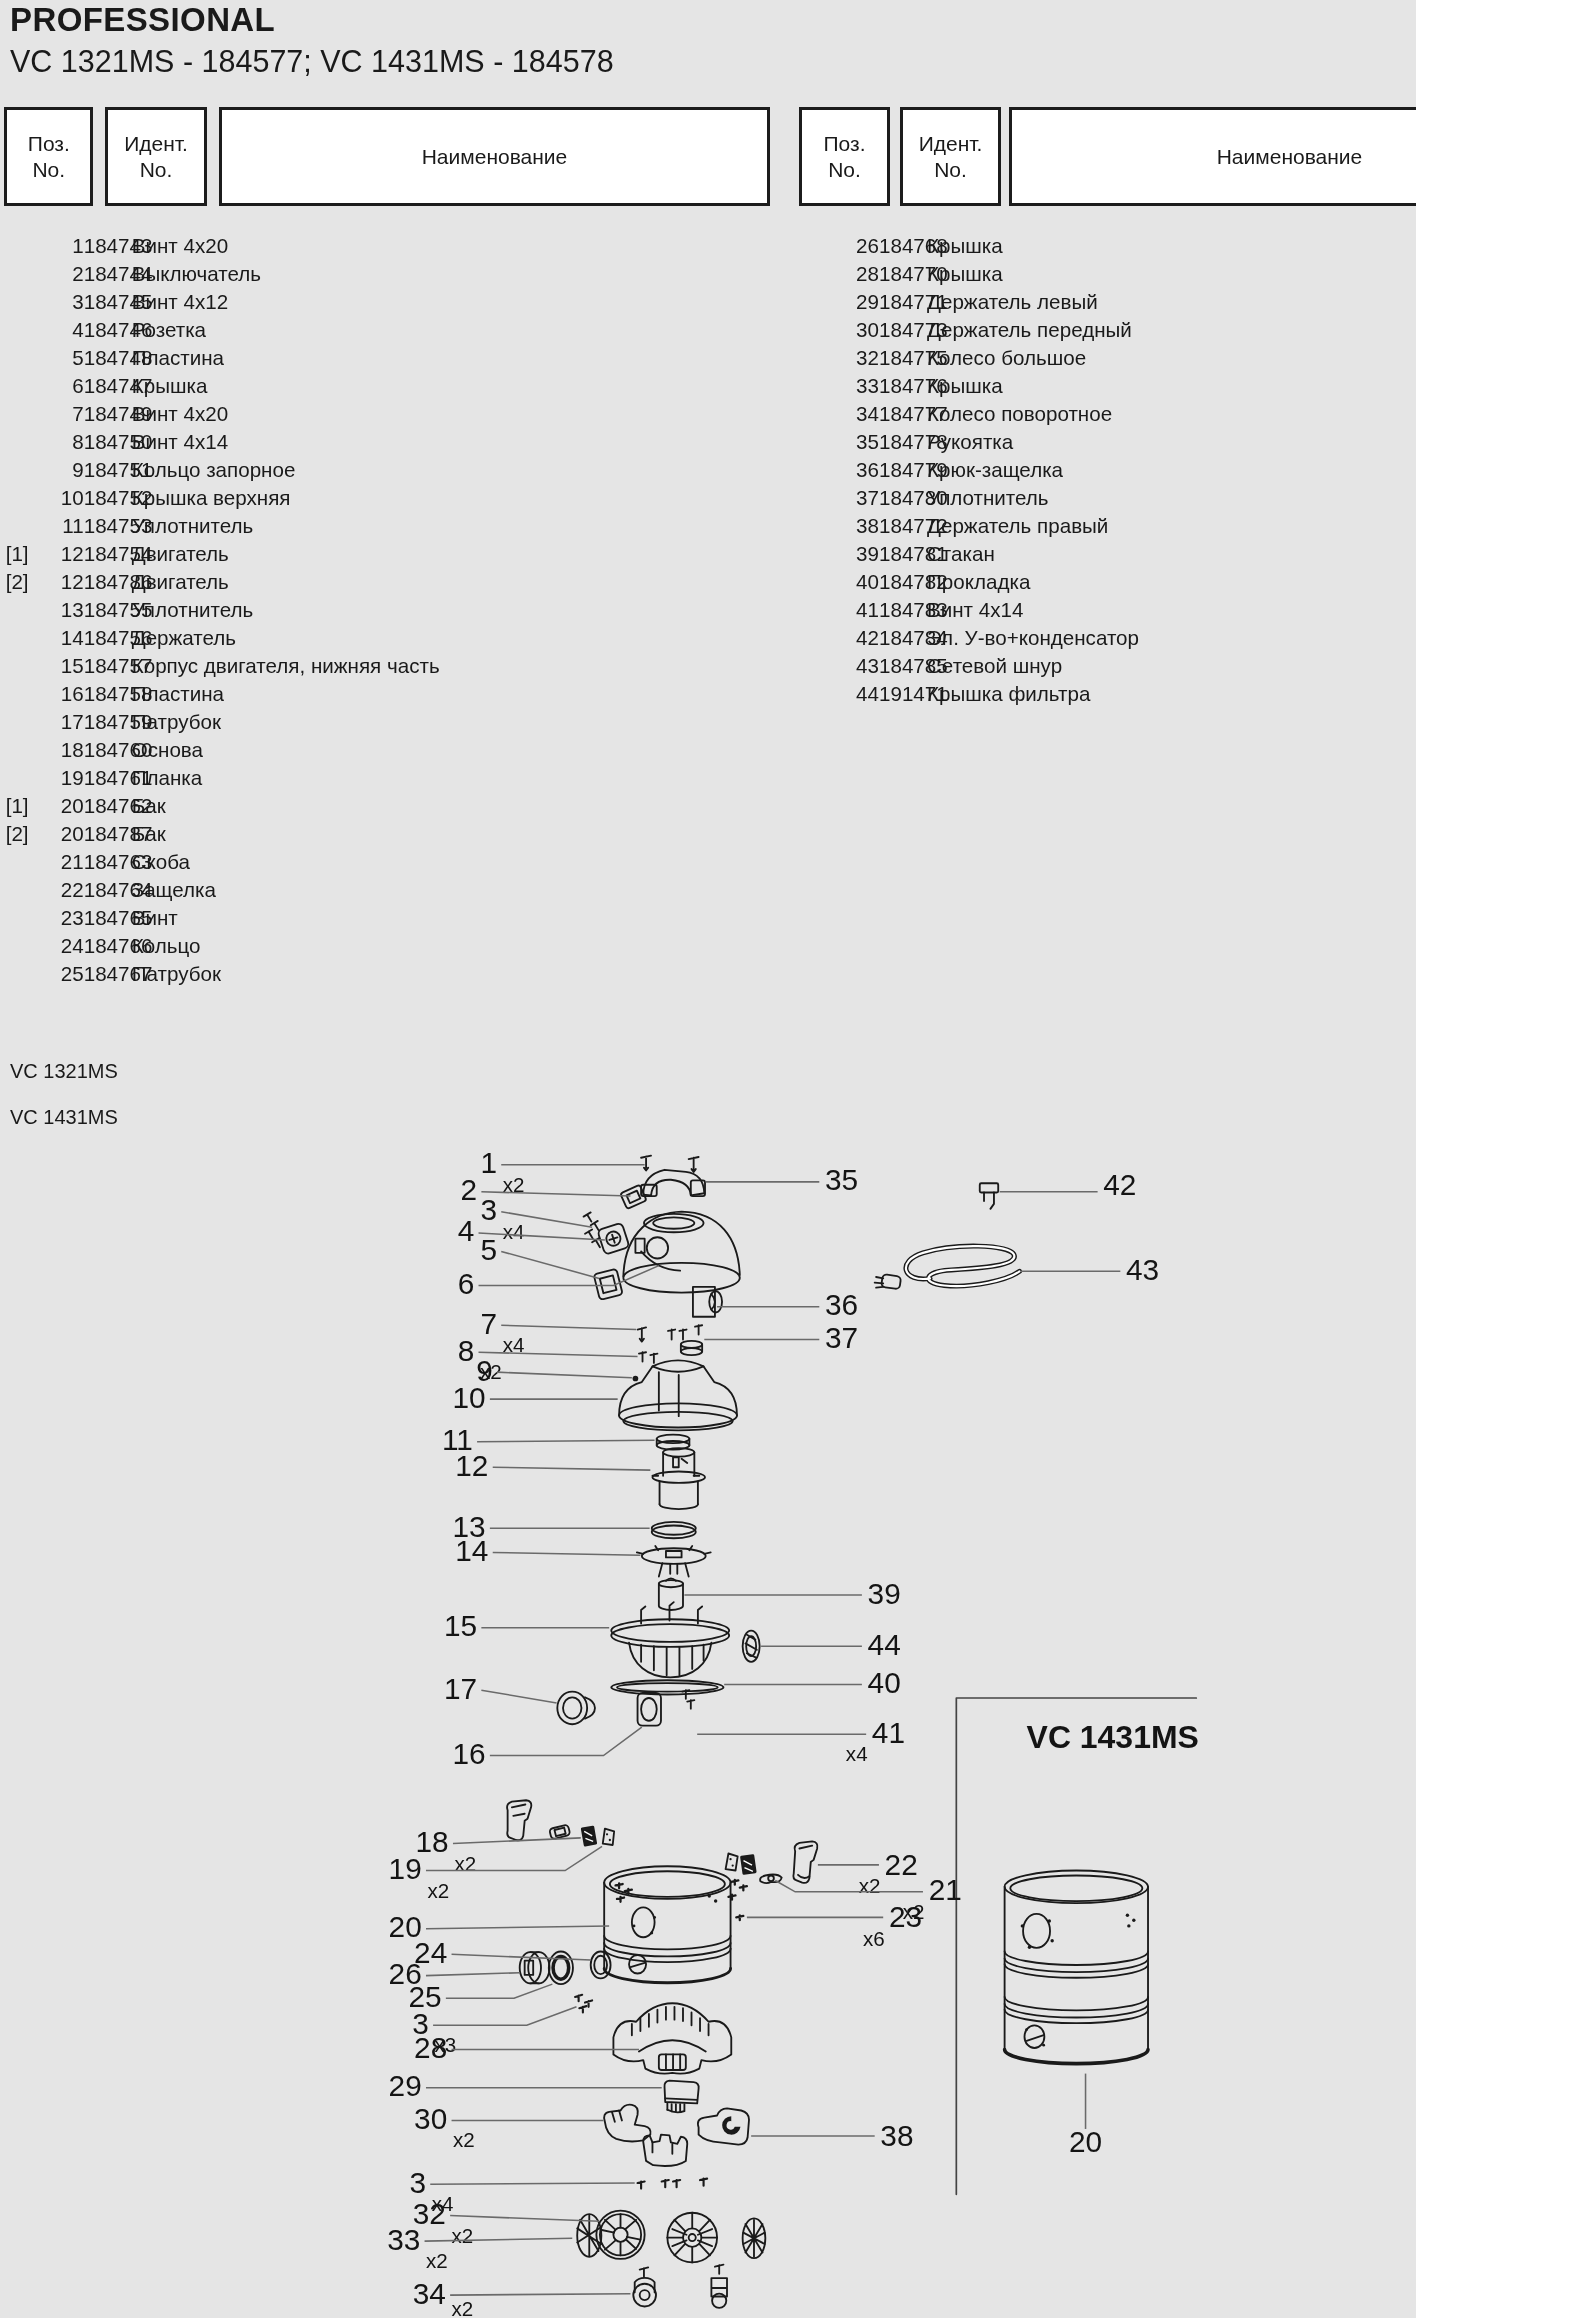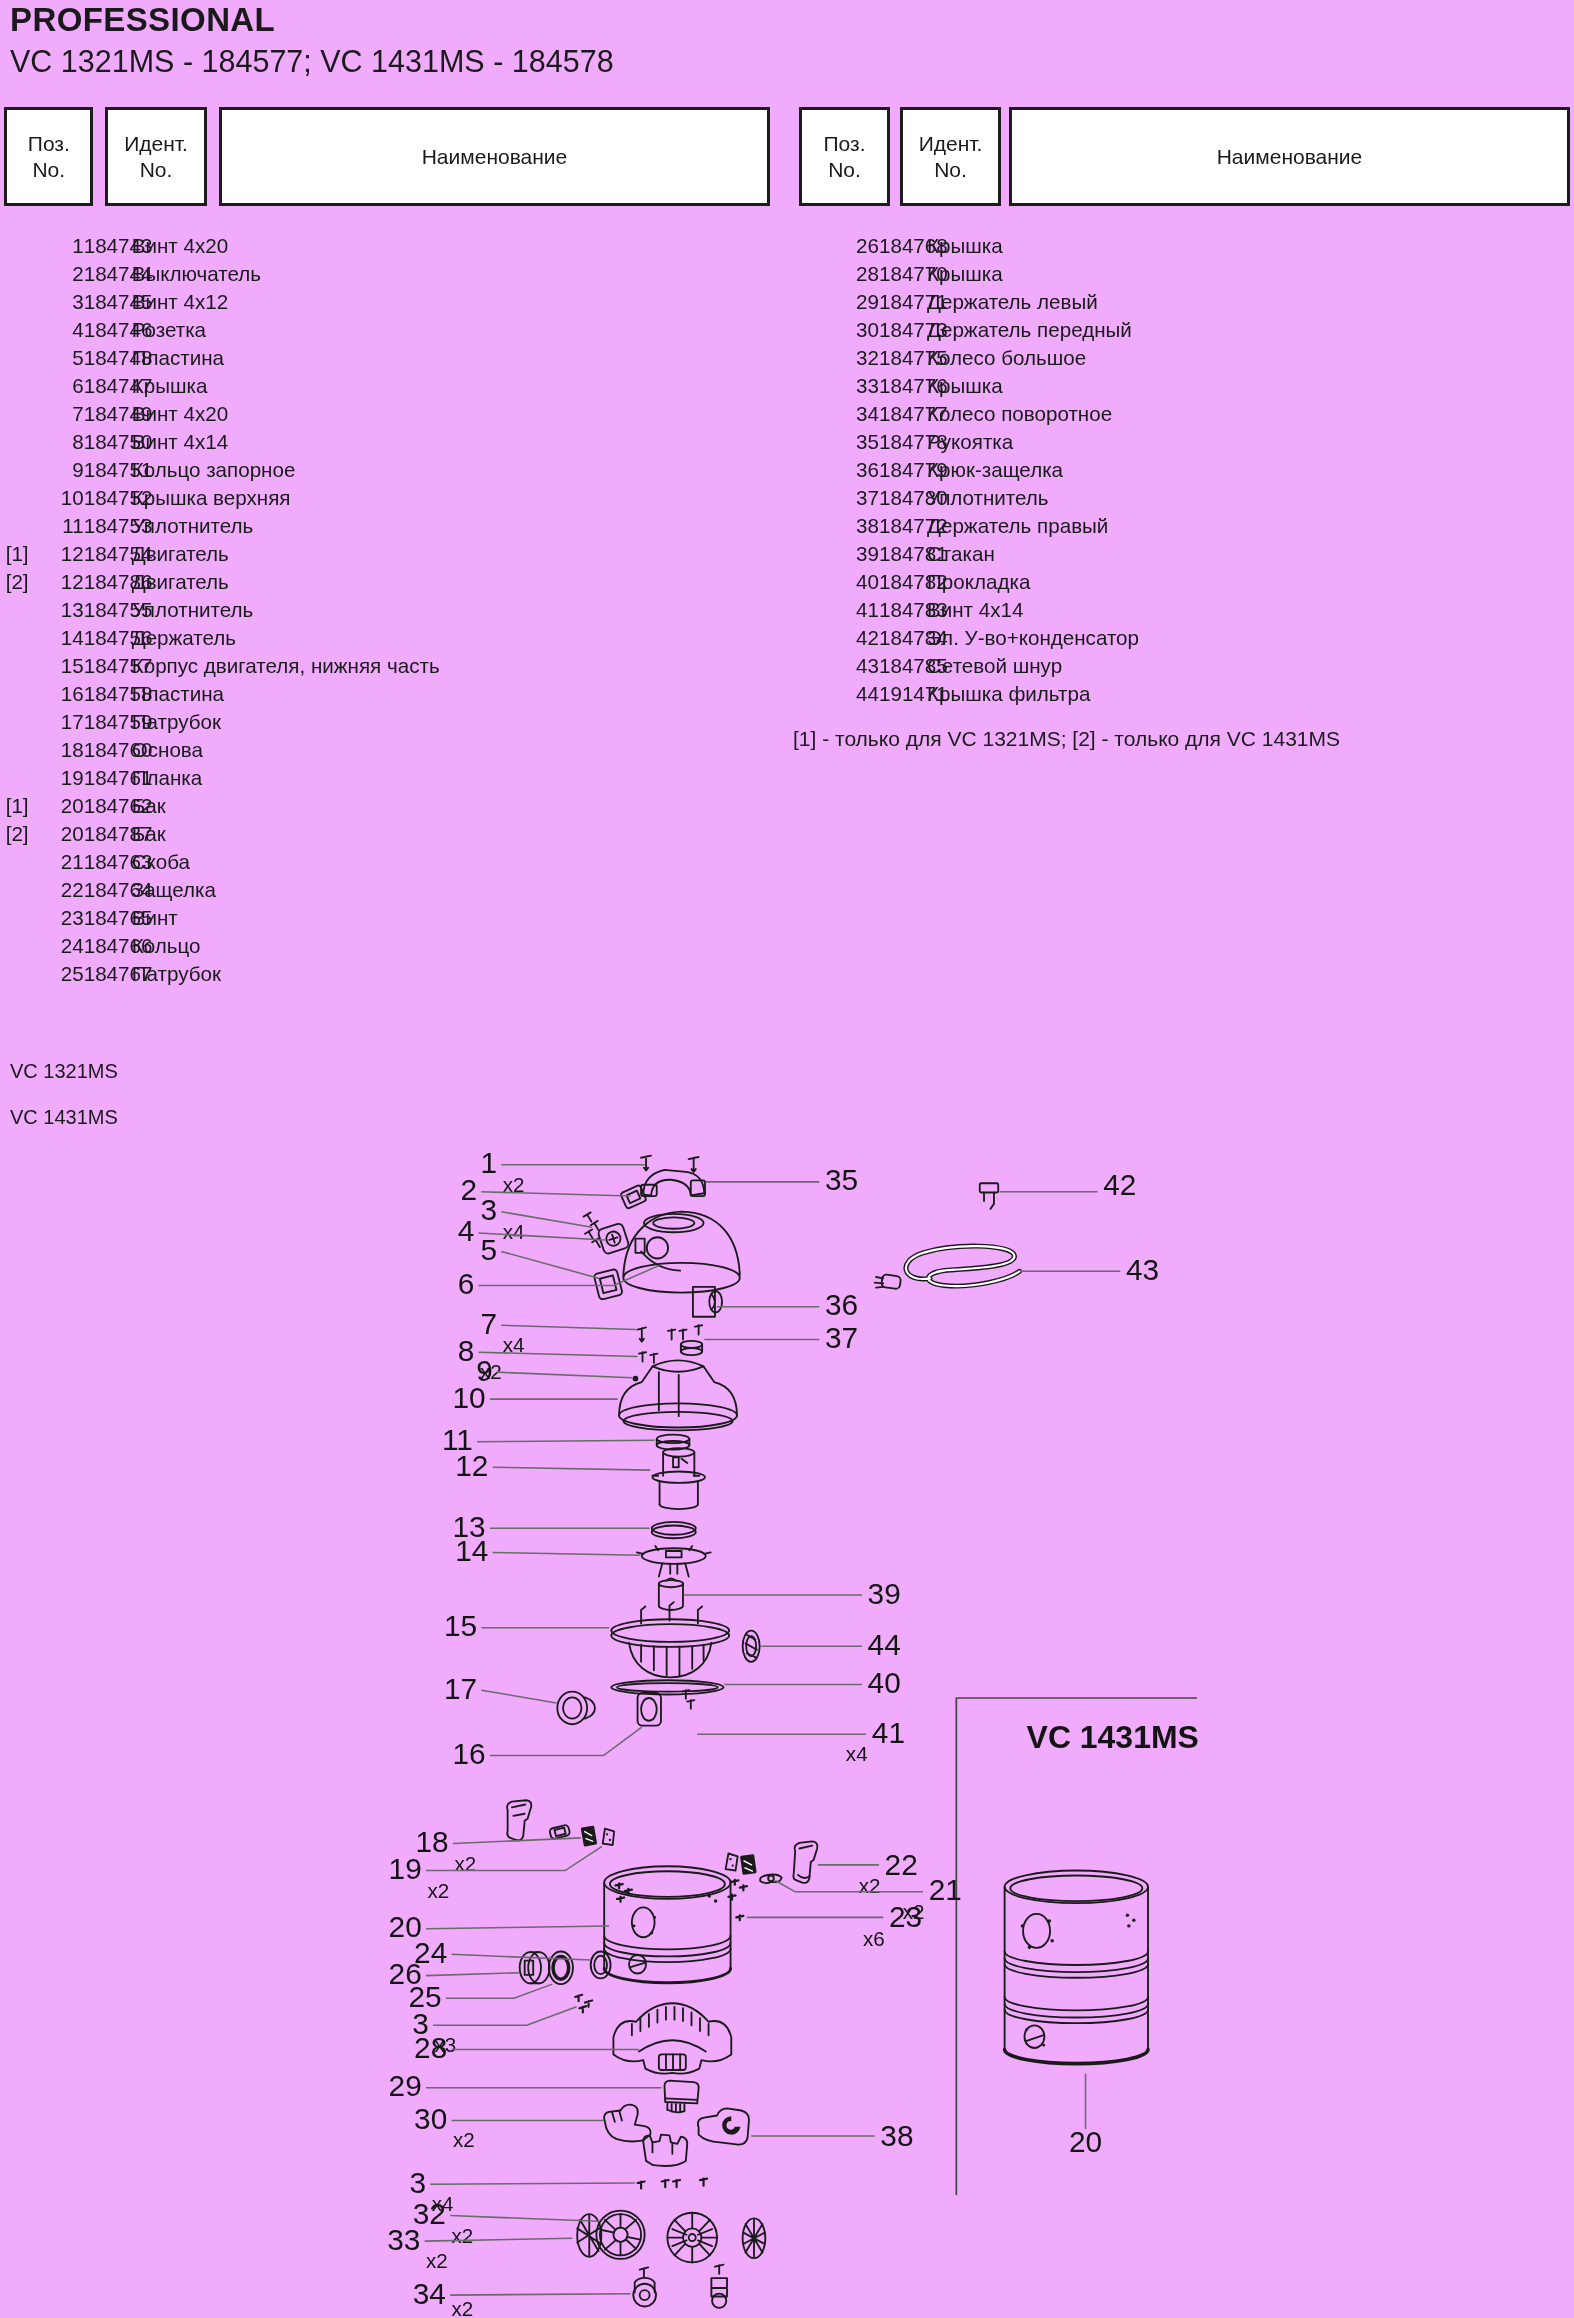--- a/index.html
+++ b/index.html
@@ -1,16 +1,16 @@
 <!DOCTYPE html>
 <html style="font-size:11.4px"><head>
 <meta charset="utf-8">
 <style>
   html,body{margin:0;padding:0;background:#fff}
-  #page{position:relative;width:1574px;height:2319px;background:#f0abfc;color:#1a1a1a;
+  #page{position:relative;width:1416px;height:2319px;background:#e5e5e5;color:#1a1a1a;
         font-family:"Liberation Sans",sans-serif;overflow:hidden}
   .hdr-title{position:absolute;left:10px;top:1.4px;font-size:33px;font-weight:700;letter-spacing:0.4px}
   .hdr-sub{position:absolute;left:10px;top:44px;font-size:30.5px;font-weight:400}
   .hbox{position:absolute;top:107px;height:99px;border:3.6px solid #1c1c1c;box-sizing:border-box;
         display:flex;flex-direction:column;align-items:center;justify-content:center;
         font-size:21px;line-height:26px;text-align:center;background:#fff}
   .tbody{position:absolute;top:232px;width:767px}
   .trow{display:grid;grid-template-columns:41px 37px 48px 80px 1fr;height:28px;align-items:center;
         font-size:20.6px;white-space:nowrap}
   .c-pre{text-align:left}
@@ -322,21 +322,20 @@
       </div>
       <div class="trow">
         <span class="c-pre"></span>
         <span class="c-pos">44</span>
         <span class="c-id">191471</span>
         <span class="c-name">Крышка фильтра</span>
       </div>
     </div>
 
   <div class="note">
-    <div>[1] - только для VC 1321MS; [2] - только для VC 1431MS</div>
   </div>
 
   <div class="model-line" style="top:1060px">VC 1321MS</div>
   <div class="model-line" style="top:1106px">VC 1431MS</div>
 
   <svg id="diagram" viewBox="0 0 2217 3265">
 
     <g class="part">
       <path d="M903,1630 l14,-3 M910,1628 v16 M907,1644 l3,4 3,-4"></path>
       <path d="M970,1632 l14,-3 M977,1630 v16 M974,1646 l3,4 3,-4"></path>

